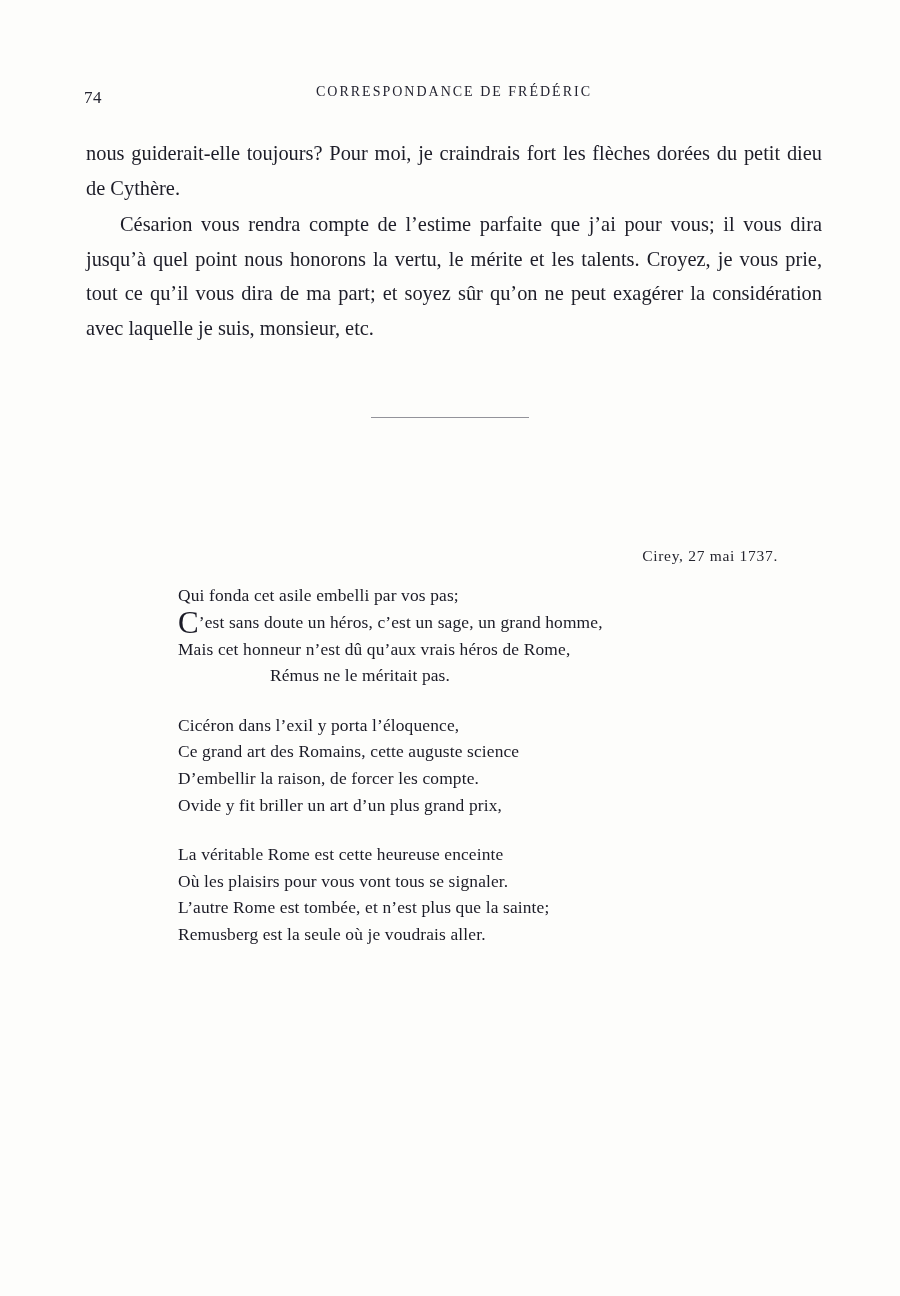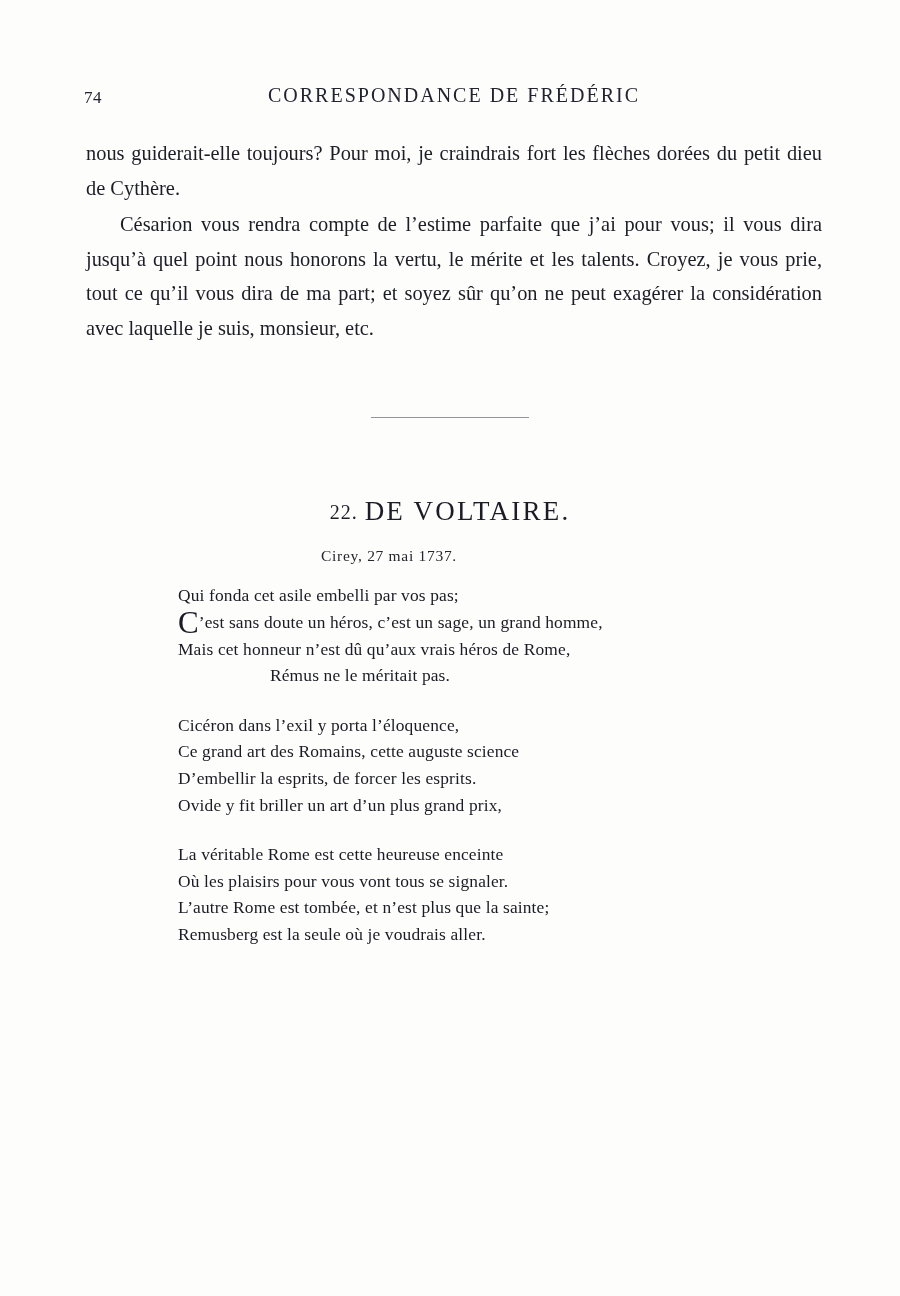--- a/index.html
+++ b/index.html
@@ -34,21 +34,21 @@
     font-size: 17px;
     letter-spacing: 0.5px;
     color: #232330;
   }
   .running-title {
     position: absolute;
     left: 0;
     top: 0;
     width: 740px;
     text-align: center;
-    font-size: 20px;
+    font-size: 14px;
     letter-spacing: 2.0px;
     color: #232330;
     white-space: nowrap;
   }
   .body-block {
     position: absolute;
     top: 136px;
     left: 86px;
     width: 736px;
   }
@@ -94,21 +94,21 @@
     font-size: 20px;
     letter-spacing: 1px;
     vertical-align: 1px;
     margin-right: 7px;
   }
   .dateline {
     position: absolute;
     top: 547px;
     left: 0;
     width: 778px;
-    text-align: center;
+    text-align: right;
     font-size: 15.5px;
     letter-spacing: 0.7px;
     color: #26262f;
   }
   .poem {
     position: absolute;
     top: 582px;
     left: 178px;
     width: 640px;
   }
@@ -149,40 +149,37 @@
 
   <div class="body-block">
     <p class="para">nous guiderait-elle toujours? Pour moi, je craindrais fort les flèches dorées du petit dieu de Cythère.</p>
     <p class="para indent">Césarion vous rendra compte de l’estime parfaite que j’ai pour vous; il vous dira jusqu’à quel point nous honorons la vertu, le mérite et les talents. Croyez, je vous prie, tout ce qu’il vous dira de ma part; et soyez sûr qu’on ne peut exagérer la considération avec laquelle je suis, monsieur, etc.</p>
   </div>
 
   <div class="rule-wrap">
     <span class="rule"></span>
   </div>
 
-  <div class="section-title">
-    <span class="num">22.</span><span>DE VOLTAIRE.</span>
-  </div>
 
   <div class="dateline">Cirey, 27 mai 1737.</div>
 
   <div class="poem">
 
     <div class="stanza">
       <div class="verse">Qui fonda cet asile embelli par vos pas;</div>
       <div class="verse dropcap-line"><span class="dropcap">C</span><span>’est sans doute un héros, c’est un sage, un grand homme,</span></div>
       <div class="verse">Mais cet honneur n’est dû qu’aux vrais héros de Rome,</div>
       <div class="verse center">Rémus ne le méritait pas.</div>
     </div>
 
 
     <div class="stanza">
       <div class="verse">Cicéron dans l’exil y porta l’éloquence,</div>
       <div class="verse">Ce grand art des Romains, cette auguste science</div>
-      <div class="verse">D’embellir la esprits, de forcer les esprits.</div>
+      <div class="verse">D’embellir la raison, de forcer les compte.</div>
       <div class="verse">Ovide y fit briller un art d’un plus grand prix,</div>
     </div>
 
 
     <div class="stanza">
       <div class="verse">La véritable Rome est cette heureuse enceinte</div>
       <div class="verse">Où les plaisirs pour vous vont tous se signaler.</div>
       <div class="verse">L’autre Rome est tombée, et n’est plus que la sainte;</div>
       <div class="verse">Remusberg est la seule où je voudrais aller.</div>
     </div>

